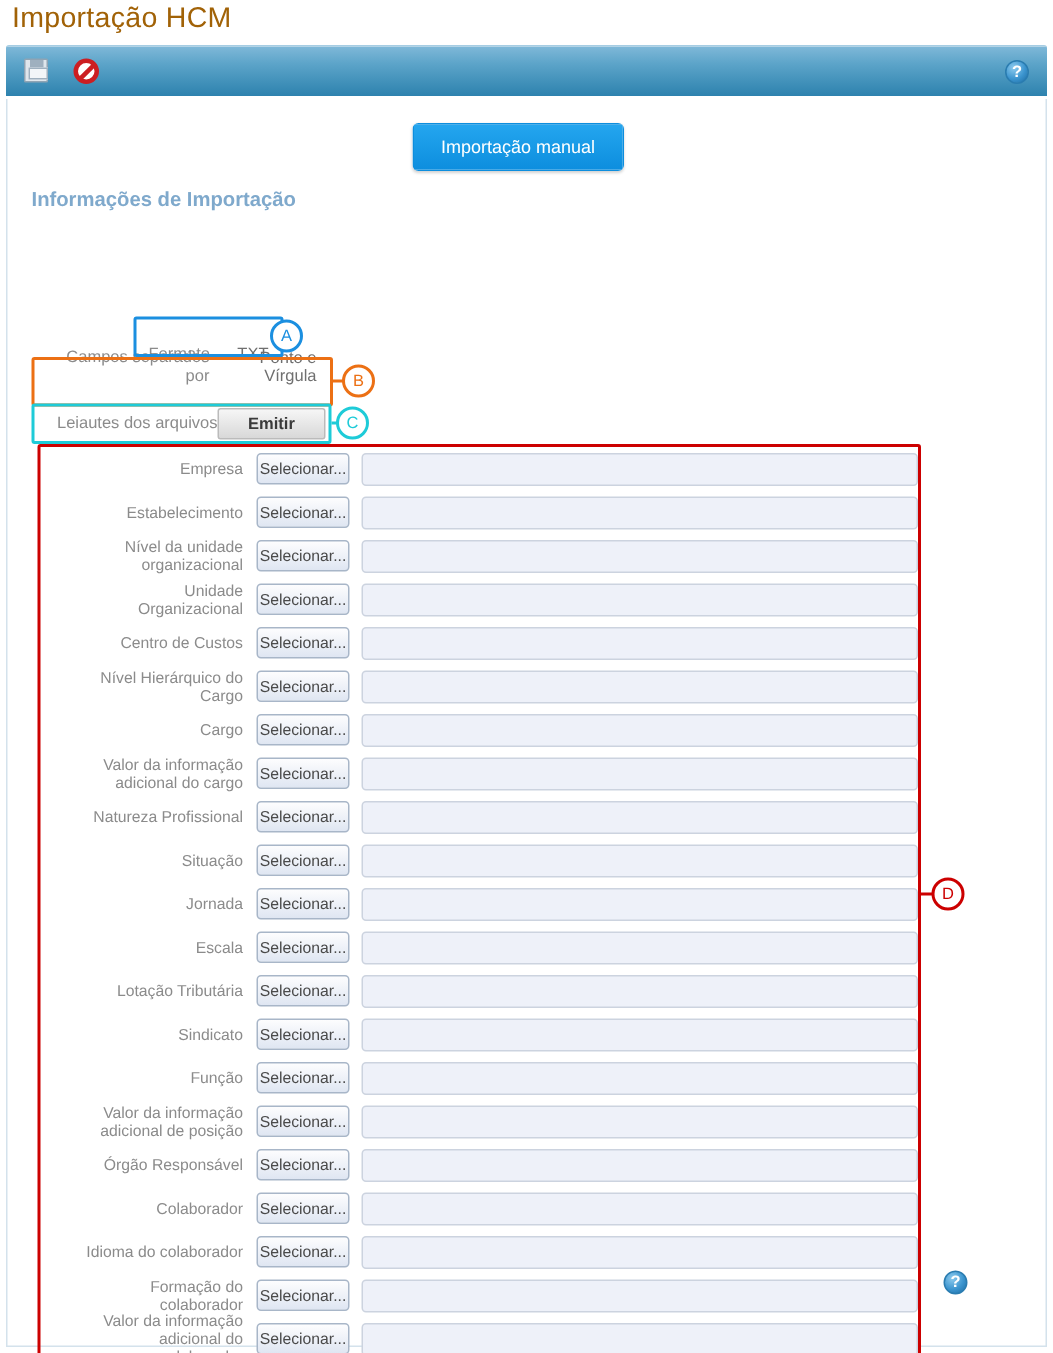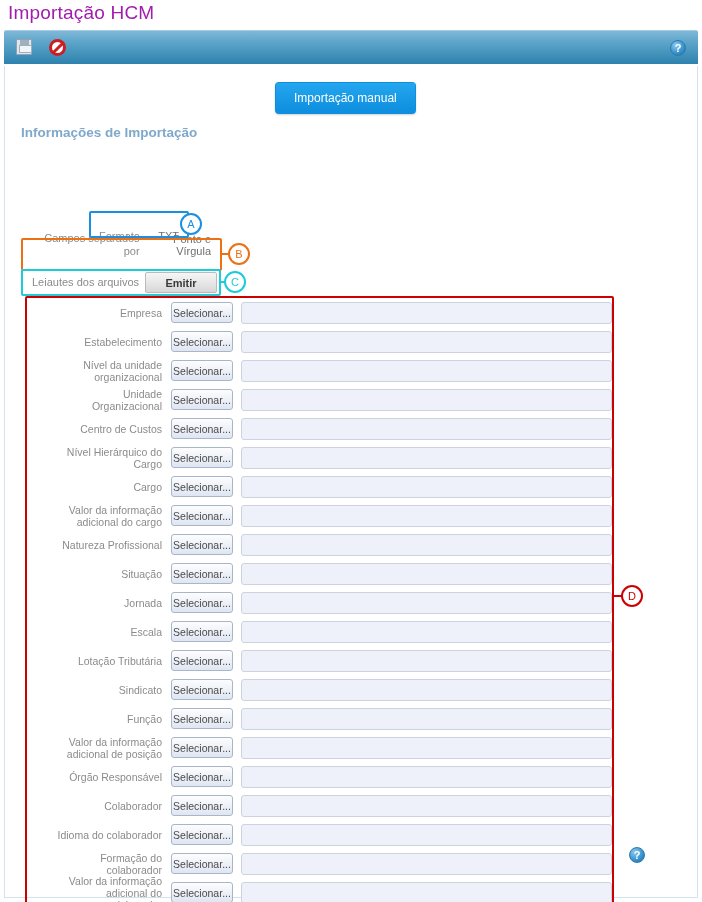--- a/index.html
+++ b/index.html
@@ -14,21 +14,21 @@
     height: 902px;
     overflow: hidden;
     background: #ffffff;
   }
 
   
   .page-title {
     position: absolute;
     left: 8px; top: 2px;
     font-size: 19px;
-    color: #a21caf;
+    color: #a16207;
     letter-spacing: .2px;
     white-space: nowrap;
   }
 
   
   .toolbar {
     position: absolute;
     left: 4px; top: 30px;
     width: 694px; height: 34px;
     background: linear-gradient(to bottom,#7fb8d8 0%, #5ca4c9 35%, #2d82ae 100%);
@@ -174,21 +174,21 @@
     left: 20px; top: 165px;
     width: 193px; height: 27px;
     justify-content: space-between;
     padding: 0 7px;
   }
   .row-campos .fvalue { line-height: 12px; }
   
   .row-leiautes {
     left: 20px; top: 206px;
     width: 192px; height: 21px;
-    justify-content: space-between;
+    justify-content: flex-end;
     padding: 0 0 0 7px;
   }
   .emitir-btn {
     height: 21px;
     width: 72px;
     display: flex; align-items: center; justify-content: center;
     font-size: 11px; font-weight: bold;
     color: #3a3a3a;
     background: linear-gradient(to bottom,#f6f6f6 0%, #d8d8d8 100%);
     border: 1px solid #bbbbbb;

